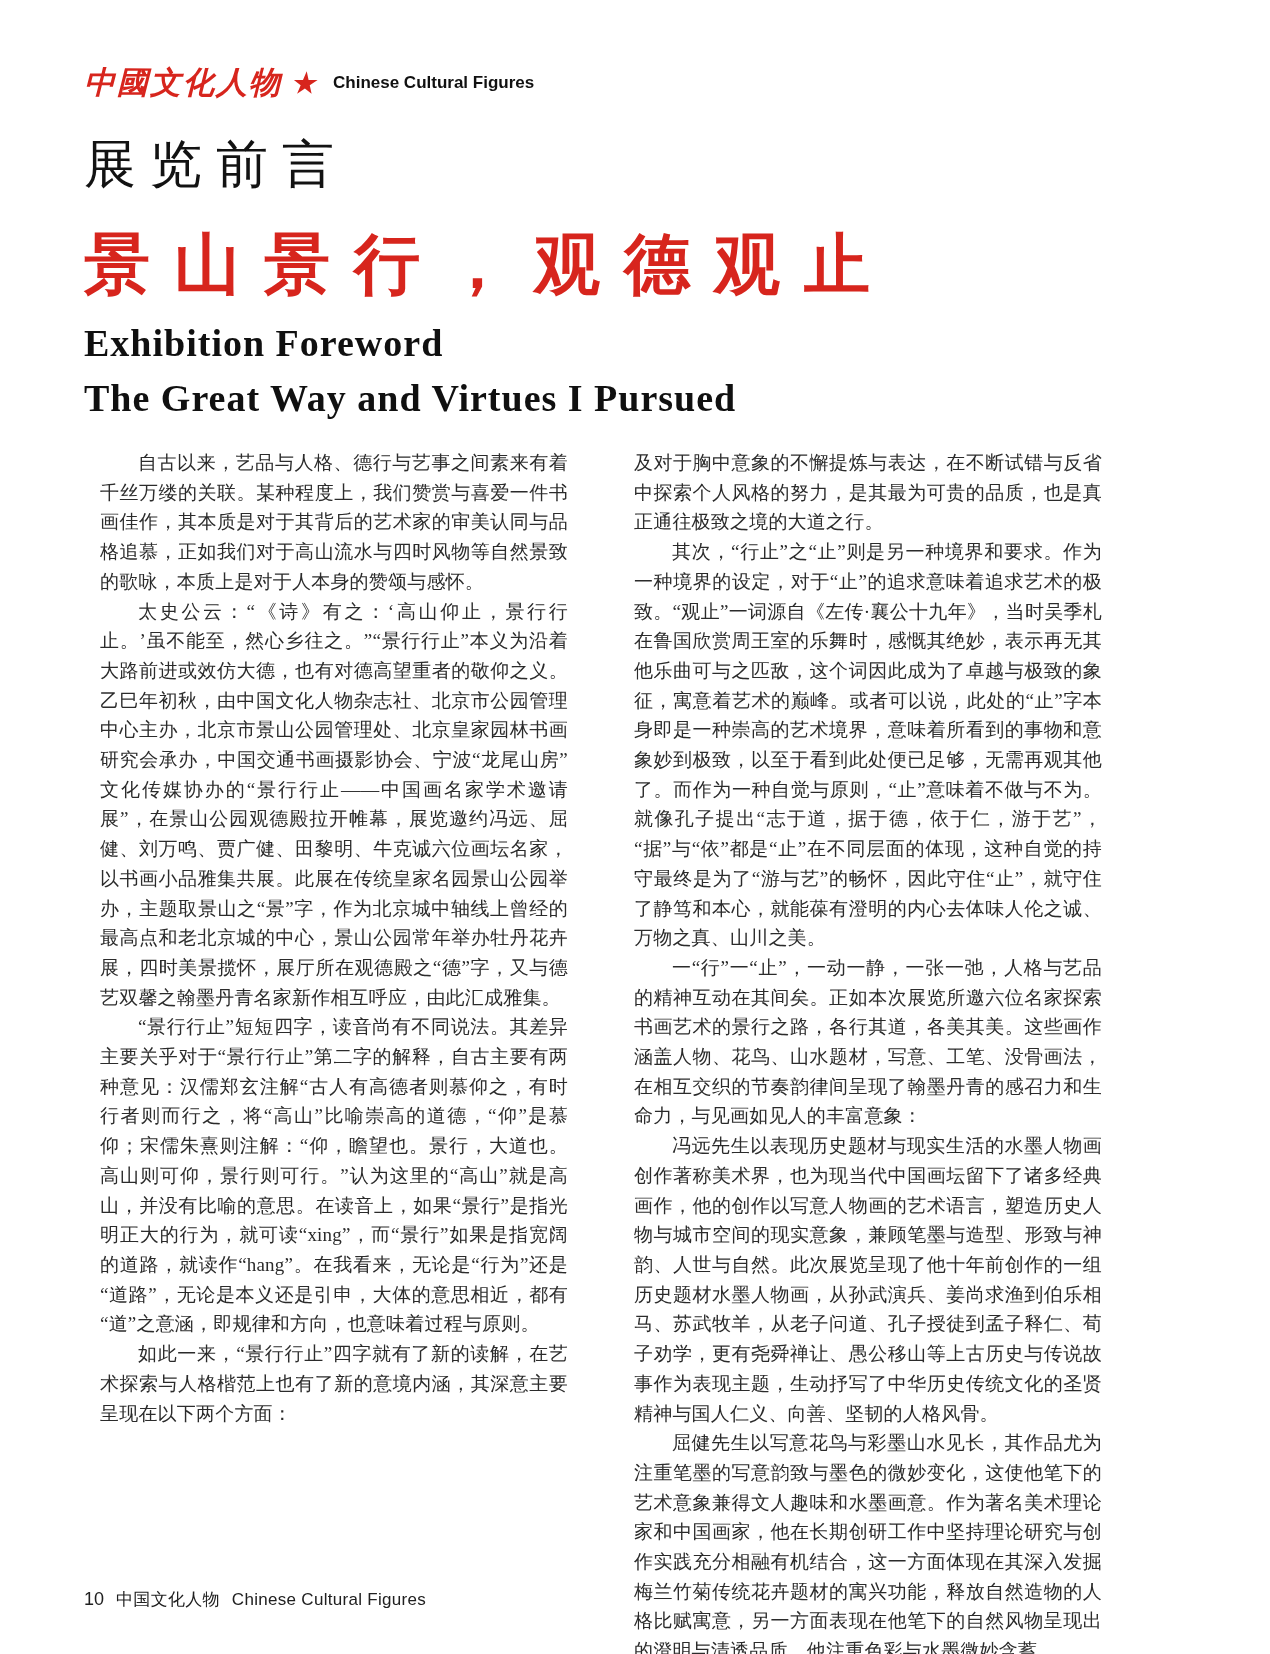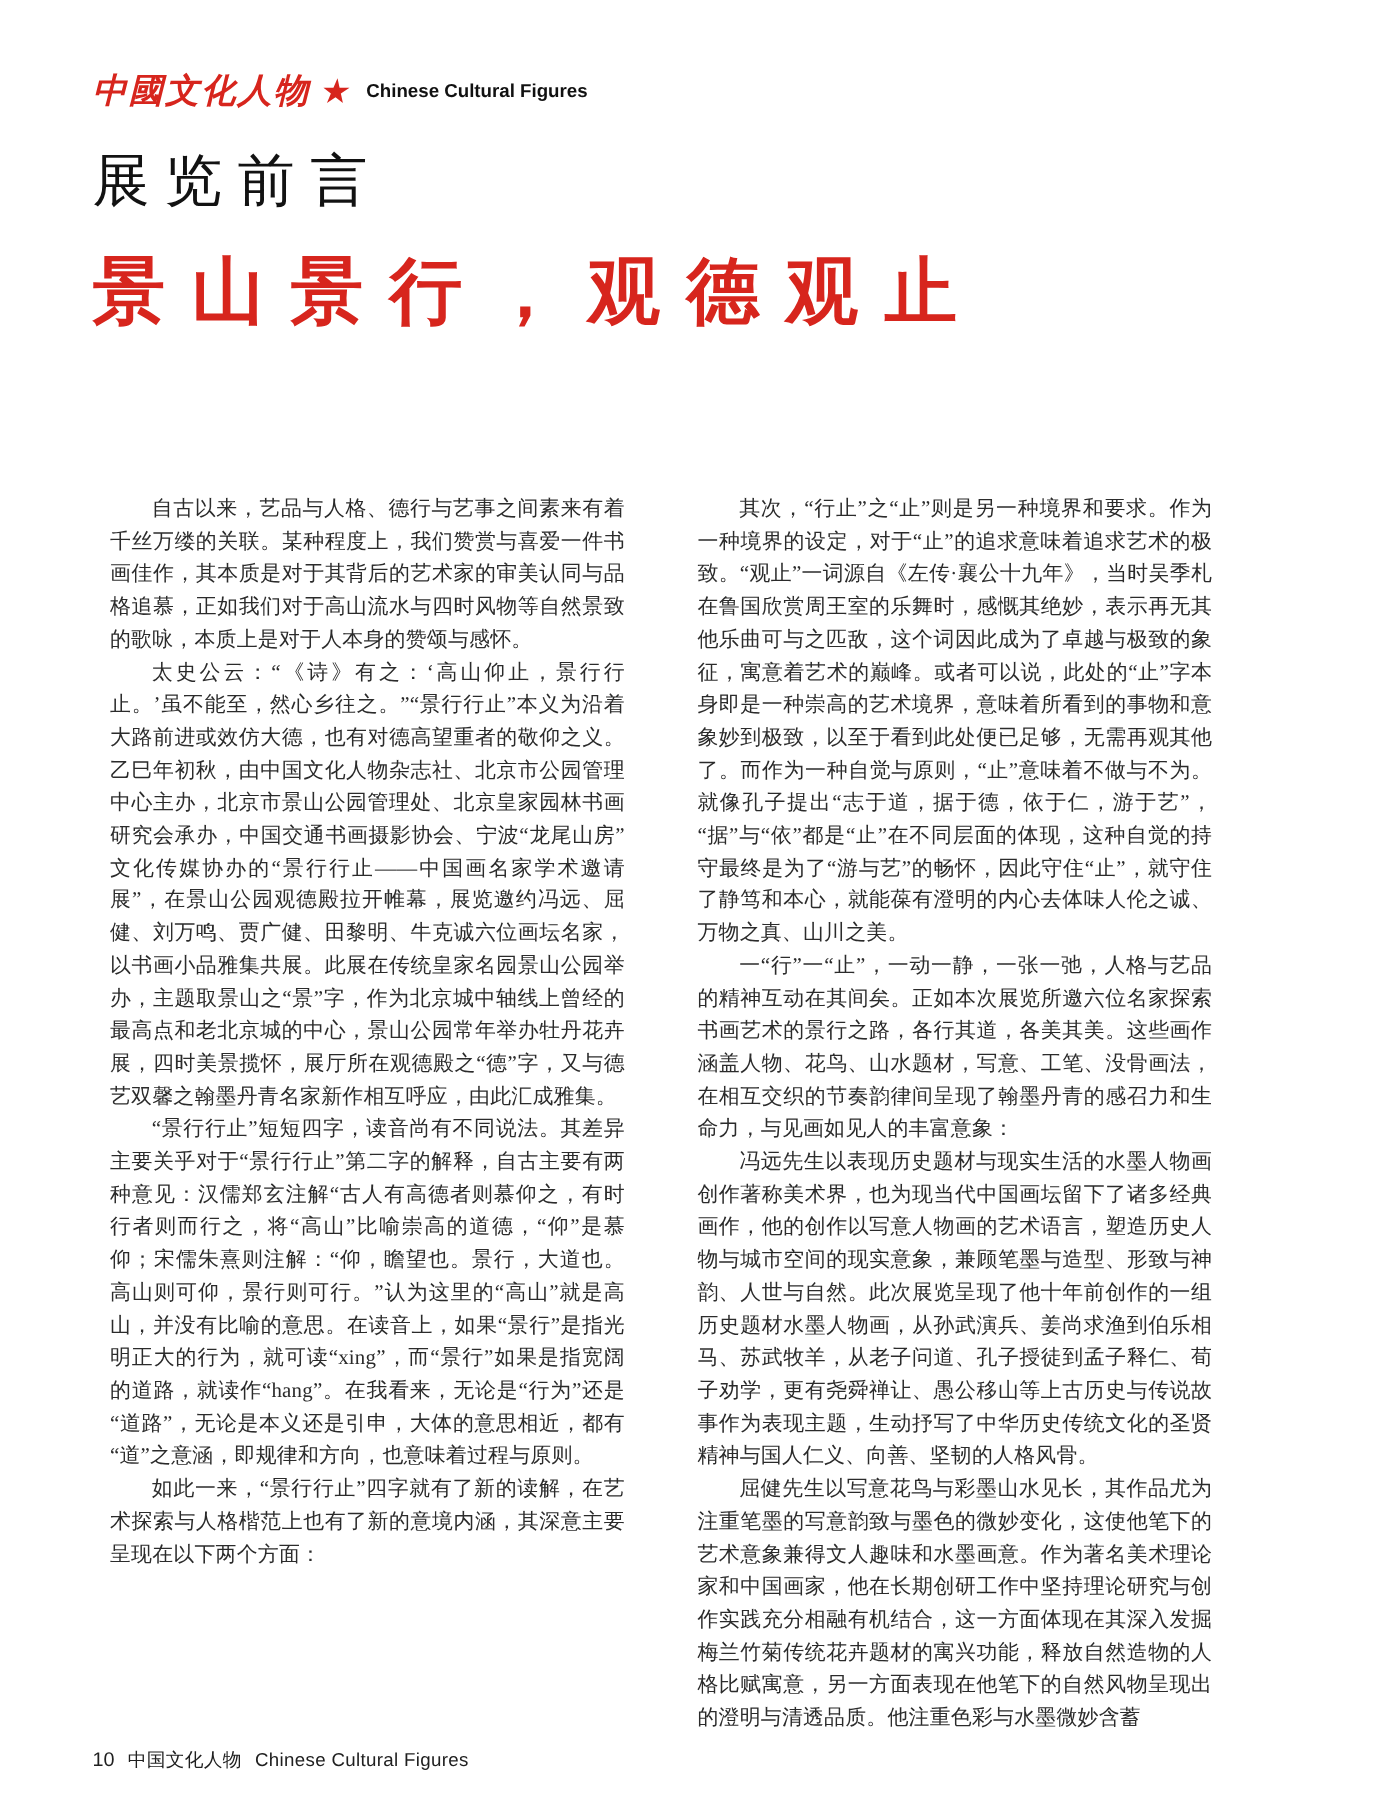--- a/index.html
+++ b/index.html
@@ -130,29 +130,34 @@
   <header class="masthead">
     <span class="logo-zh">中國文化人物</span>
     <span class="star-icon">★</span>
     <span class="logo-en">Chinese Cultural Figures</span>
   </header>
 
   <h2 class="kicker">展览前言</h2>
 
   <h1 class="title-zh">景山景行，观德观止</h1>
 
+  <div class="title-en">
+    <div>Exhibition Foreword</div>
+    <div>The Great Way and Virtues I Pursued</div>
+  </div>
 
   <main class="columns">
     <div class="col">
       <p>自古以来，艺品与人格、德行与艺事之间素来有着千丝万缕的关联。某种程度上，我们赞赏与喜爱一件书画佳作，其本质是对于其背后的艺术家的审美认同与品格追慕，正如我们对于高山流水与四时风物等自然景致的歌咏，本质上是对于人本身的赞颂与感怀。</p>
       <p>太史公云：“《诗》有之：‘高山仰止，景行行止。’虽不能至，然心乡往之。”“景行行止”本义为沿着大路前进或效仿大德，也有对德高望重者的敬仰之义。乙巳年初秋，由中国文化人物杂志社、北京市公园管理中心主办，北京市景山公园管理处、北京皇家园林书画研究会承办，中国交通书画摄影协会、宁波“龙尾山房”文化传媒协办的“景行行止——中国画名家学术邀请展”，在景山公园观德殿拉开帷幕，展览邀约冯远、屈健、刘万鸣、贾广健、田黎明、牛克诚六位画坛名家，以书画小品雅集共展。此展在传统皇家名园景山公园举办，主题取景山之“景”字，作为北京城中轴线上曾经的最高点和老北京城的中心，景山公园常年举办牡丹花卉展，四时美景揽怀，展厅所在观德殿之“德”字，又与德艺双馨之翰墨丹青名家新作相互呼应，由此汇成雅集。</p>
       <p>“景行行止”短短四字，读音尚有不同说法。其差异主要关乎对于“景行行止”第二字的解释，自古主要有两种意见：汉儒郑玄注解“古人有高德者则慕仰之，有时行者则而行之，将“高山”比喻崇高的道德，“仰”是慕仰；宋儒朱熹则注解：“仰，瞻望也。景行，大道也。高山则可仰，景行则可行。”认为这里的“高山”就是高山，并没有比喻的意思。在读音上，如果“景行”是指光明正大的行为，就可读“xing”，而“景行”如果是指宽阔的道路，就读作“hang”。在我看来，无论是“行为”还是“道路”，无论是本义还是引申，大体的意思相近，都有“道”之意涵，即规律和方向，也意味着过程与原则。</p>
       <p>如此一来，“景行行止”四字就有了新的读解，在艺术探索与人格楷范上也有了新的意境内涵，其深意主要呈现在以下两个方面：</p>
     </div>
     <div class="col">
+      <p class="no-indent">及对于胸中意象的不懈提炼与表达，在不断试错与反省中探索个人风格的努力，是其最为可贵的品质，也是真正通往极致之境的大道之行。</p>
       <p>其次，“行止”之“止”则是另一种境界和要求。作为一种境界的设定，对于“止”的追求意味着追求艺术的极致。“观止”一词源自《左传·襄公十九年》，当时吴季札在鲁国欣赏周王室的乐舞时，感慨其绝妙，表示再无其他乐曲可与之匹敌，这个词因此成为了卓越与极致的象征，寓意着艺术的巅峰。或者可以说，此处的“止”字本身即是一种崇高的艺术境界，意味着所看到的事物和意象妙到极致，以至于看到此处便已足够，无需再观其他了。而作为一种自觉与原则，“止”意味着不做与不为。就像孔子提出“志于道，据于德，依于仁，游于艺”，“据”与“依”都是“止”在不同层面的体现，这种自觉的持守最终是为了“游与艺”的畅怀，因此守住“止”，就守住了静笃和本心，就能葆有澄明的内心去体味人伦之诚、万物之真、山川之美。</p>
       <p>一“行”一“止”，一动一静，一张一弛，人格与艺品的精神互动在其间矣。正如本次展览所邀六位名家探索书画艺术的景行之路，各行其道，各美其美。这些画作涵盖人物、花鸟、山水题材，写意、工笔、没骨画法，在相互交织的节奏韵律间呈现了翰墨丹青的感召力和生命力，与见画如见人的丰富意象：</p>
       <p>冯远先生以表现历史题材与现实生活的水墨人物画创作著称美术界，也为现当代中国画坛留下了诸多经典画作，他的创作以写意人物画的艺术语言，塑造历史人物与城市空间的现实意象，兼顾笔墨与造型、形致与神韵、人世与自然。此次展览呈现了他十年前创作的一组历史题材水墨人物画，从孙武演兵、姜尚求渔到伯乐相马、苏武牧羊，从老子问道、孔子授徒到孟子释仁、荀子劝学，更有尧舜禅让、愚公移山等上古历史与传说故事作为表现主题，生动抒写了中华历史传统文化的圣贤精神与国人仁义、向善、坚韧的人格风骨。</p>
       <p>屈健先生以写意花鸟与彩墨山水见长，其作品尤为注重笔墨的写意韵致与墨色的微妙变化，这使他笔下的艺术意象兼得文人趣味和水墨画意。作为著名美术理论家和中国画家，他在长期创研工作中坚持理论研究与创作实践充分相融有机结合，这一方面体现在其深入发掘梅兰竹菊传统花卉题材的寓兴功能，释放自然造物的人格比赋寓意，另一方面表现在他笔下的自然风物呈现出的澄明与清透品质。他注重色彩与水墨微妙含蓄</p>
     </div>
   </main>
 
   <footer class="pagefooter">
     <span class="pagenum">10</span>
     <span class="footer-journal">中国文化人物</span>

